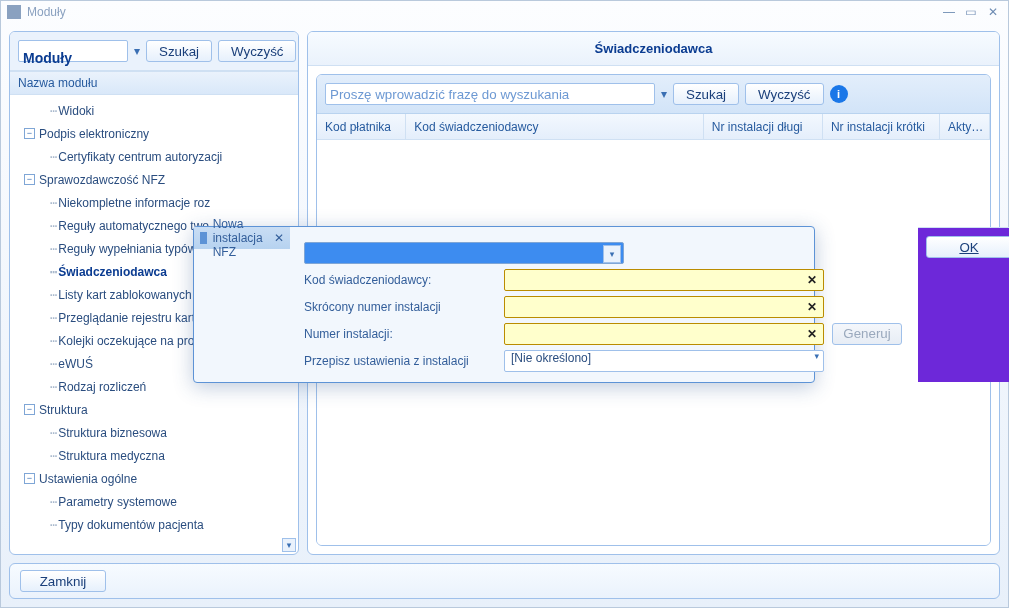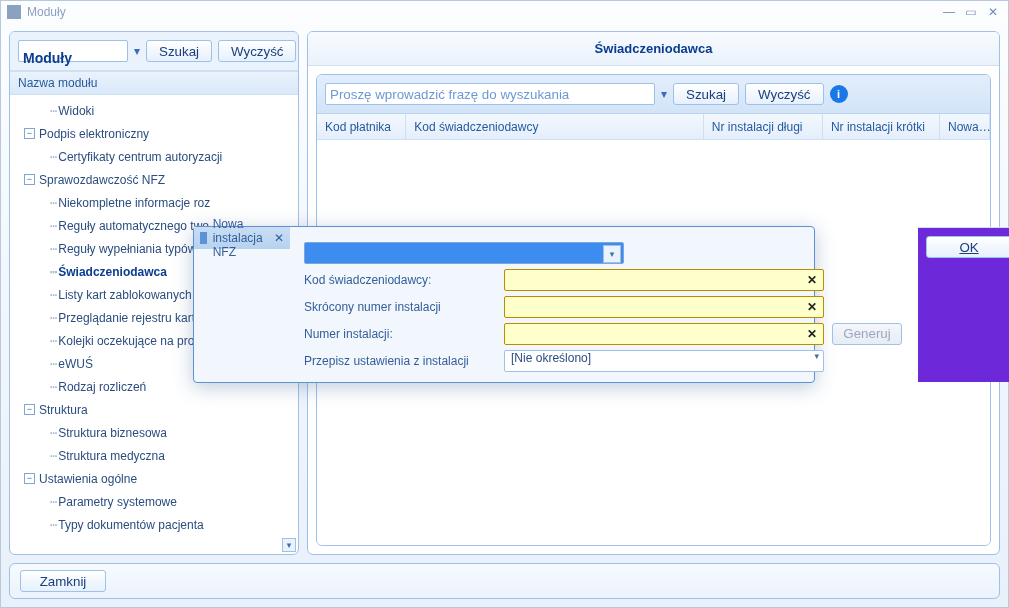--- a/index.html
+++ b/index.html
@@ -179,21 +179,21 @@
             <span style="color:#3a6fb3;cursor:pointer">▾</span>
             <button class="btn">Szukaj</button>
             <button class="btn">Wyczyść</button>
             <span class="info-icon">i</span>
           </div>
           <div class="table-head" id="thead">
               <div class="th" style="width: 90px;">Kod płatnika</div>
               <div class="th" style="width: 300px;">Kod świadczeniodawcy</div>
               <div class="th" style="width: 120px;">Nr instalacji długi</div>
               <div class="th" style="width: 118px;">Nr instalacji krótki</div>
-              <div class="th" style="width: 50px;">Nowa…</div>
+              <div class="th" style="width: 50px;">Akty…</div>
             </div>
           <div class="table-body"></div>
         </div>
       </div>
     </div>
 
     <div class="bottom-bar">
       <button class="btn" style="width:86px">
           <span>Zamknij</span>
         </button>

